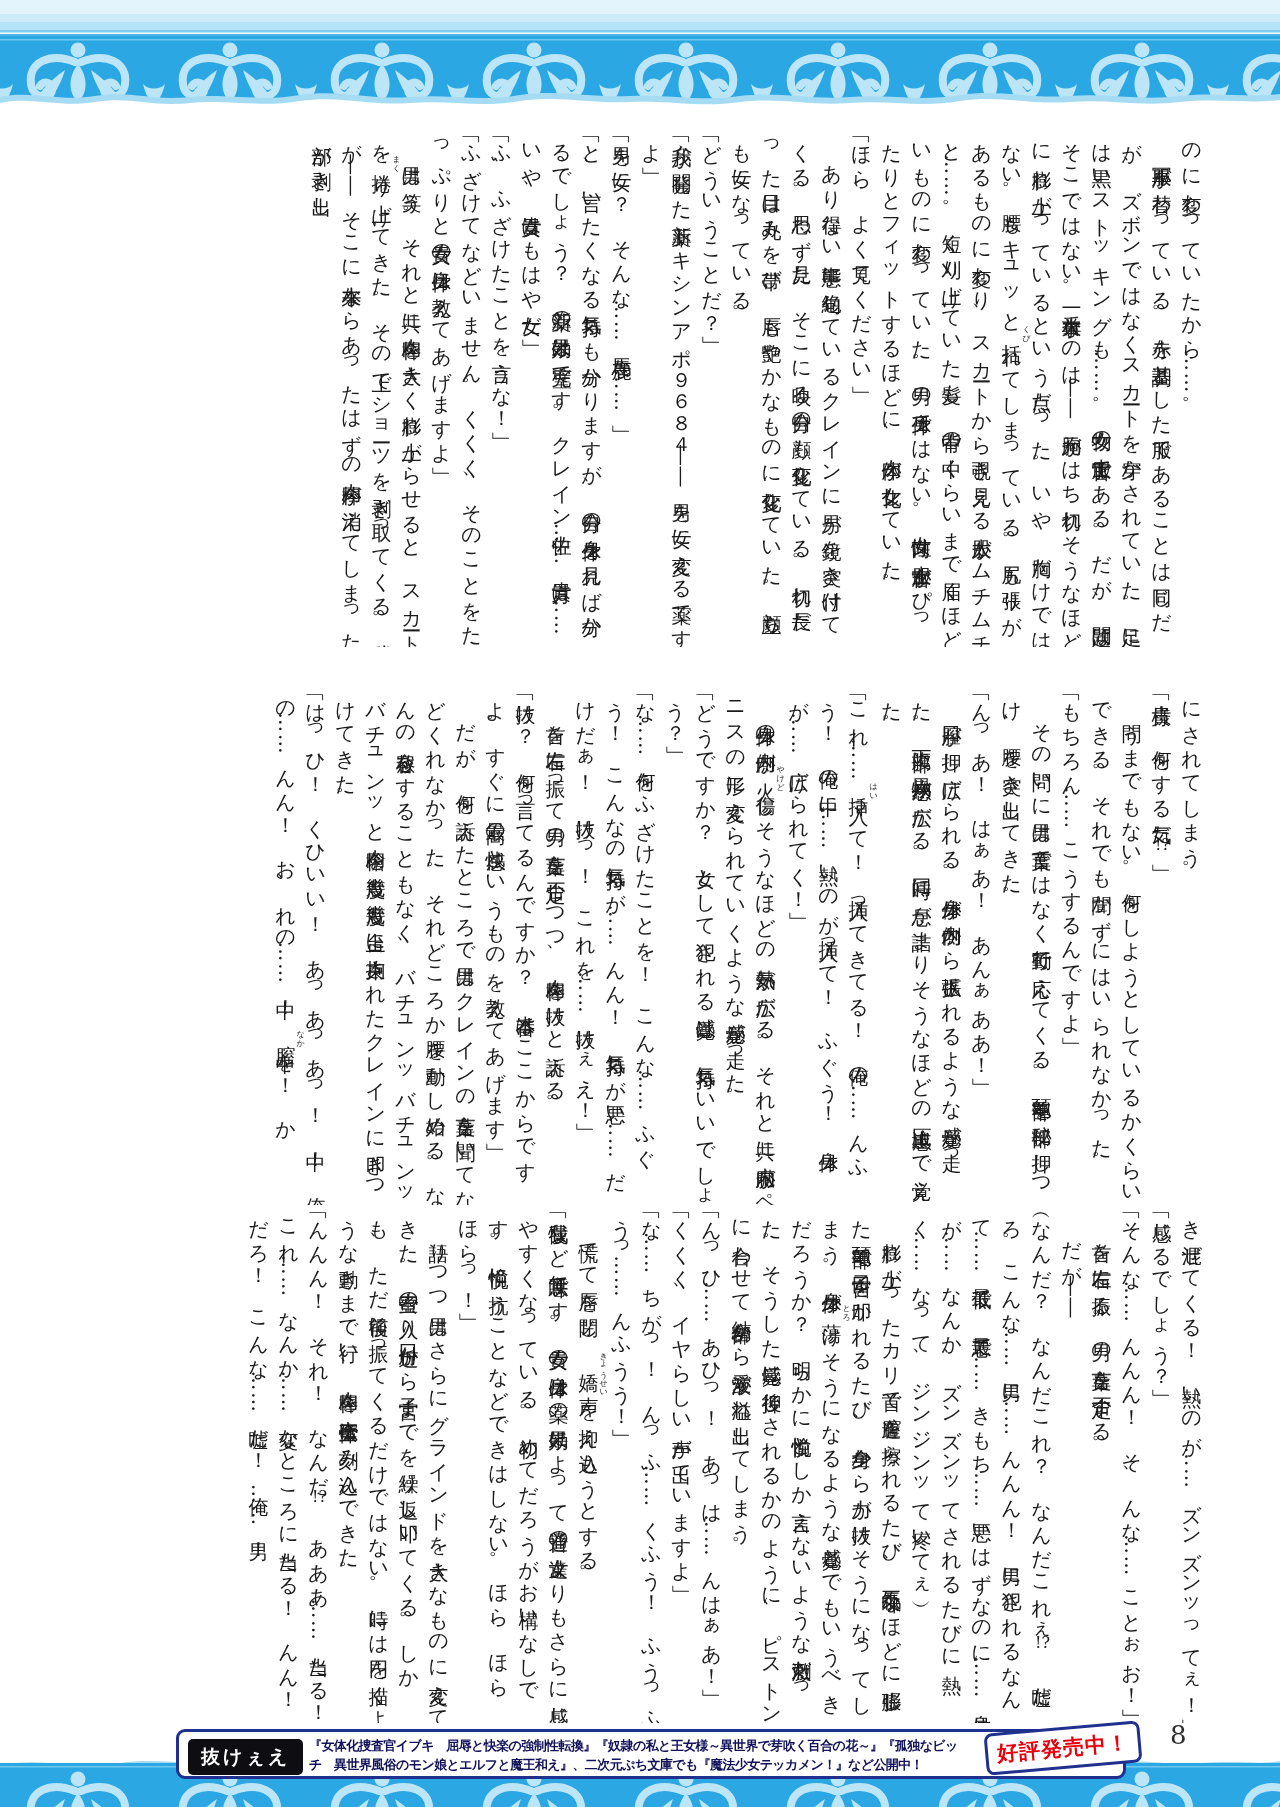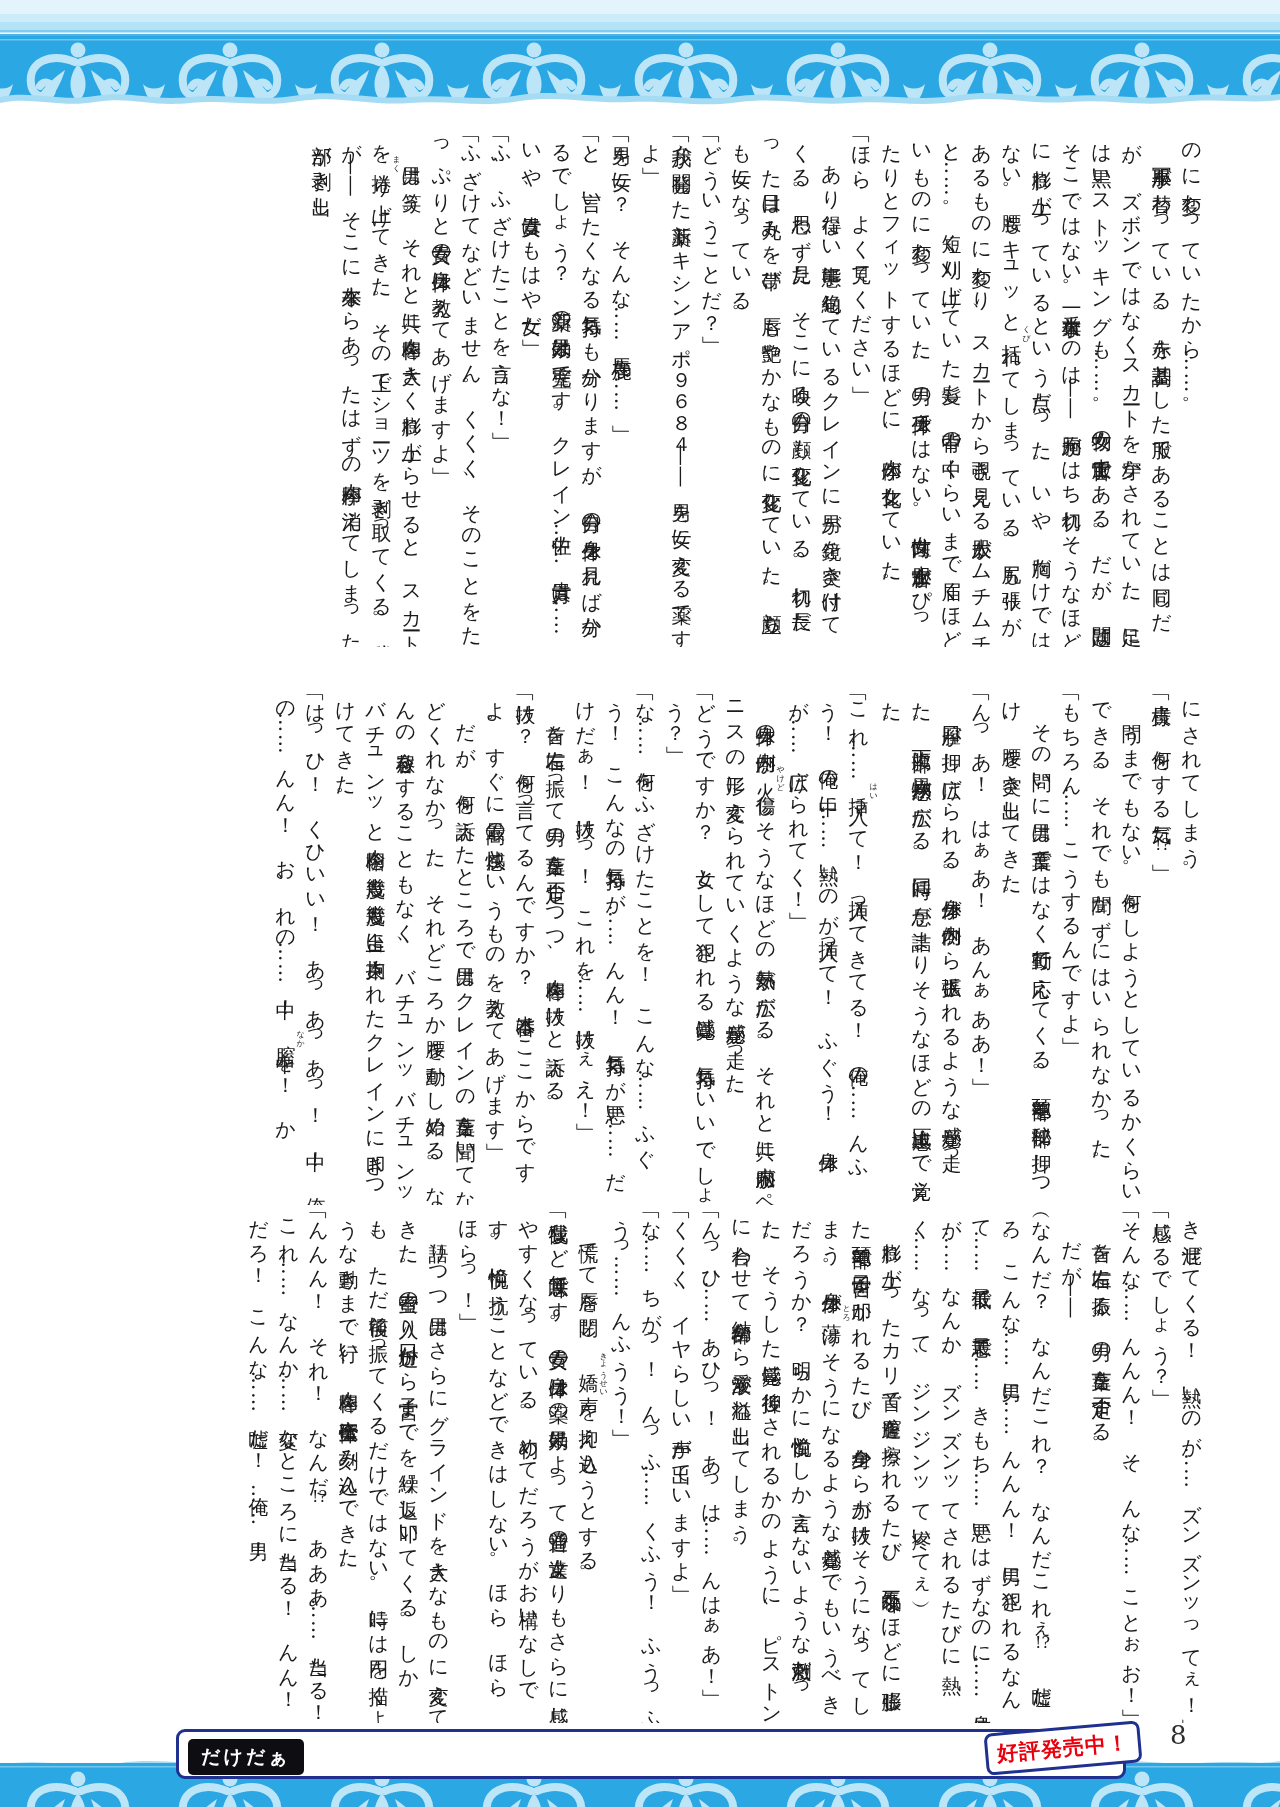--- a/index.html
+++ b/index.html
@@ -165,19 +165,23 @@
       <p>「んっひ……あひっ！　あっは……んはぁあ！」</p>
       <p>「くくく、イヤらしい声が出ていますよ」</p>
       <p>「な……ちがっ！　んっふ……くふう！　ふうっふうっ……んふうう！」</p>
       <p>　慌てて唇を閉じ、<ruby>嬌声<rt>きょうせい</rt></ruby>を抑え込もうとする。</p>
       <p>「我慢など無意味です。貴女の身体は薬の効果によって普通の女達よりもさらに感じやすくなっている。初めてだろうがお構いなしです。愉悦に抗うことなどできはしない。ほら、ほら、ほらっ！」</p>
       <p>　語りつつ男はさらにグラインドを大きなものに変えてきた。蜜壺の入り口付近から子宮までを繰り返し叩いてくる。しかも、ただ前後に振ってくるだけではない。時には円を描くような動きまで行い、肉棒を蜜壺全体に刻み込んできた。</p>
       <p>「んんん！　それ！　なんだ<span class="tcy">!?</span>　あああ……当たる！　これ……なんか……変なところに当たる！　んん！　嘘だろ！　こんな……嘘だ！　俺……男！</p>
     </div>
 
   <div id="footer-bar">
-    <div id="author-label">だけだぁ</div>
+    <div id="author-label">抜けぇえ</div>
+    <div id="book-titles">
+      <div>『女体化捜査官イブキ　屈辱と快楽の強制性転換』『奴隷の私と王女様～異世界で芽吹く百合の花～』『孤独なビッ</div>
+      <div>チ　異世界風俗のモン娘とエルフと魔王和え』、二次元ぷち文庫でも『魔法少女テッカメン！』など公開中！</div>
+    </div>
     <div id="on-sale-badge">好評発売中！</div>
   </div>
 
   <div id="page-number">8</div>
 
 </div>
 
 </body></html>

